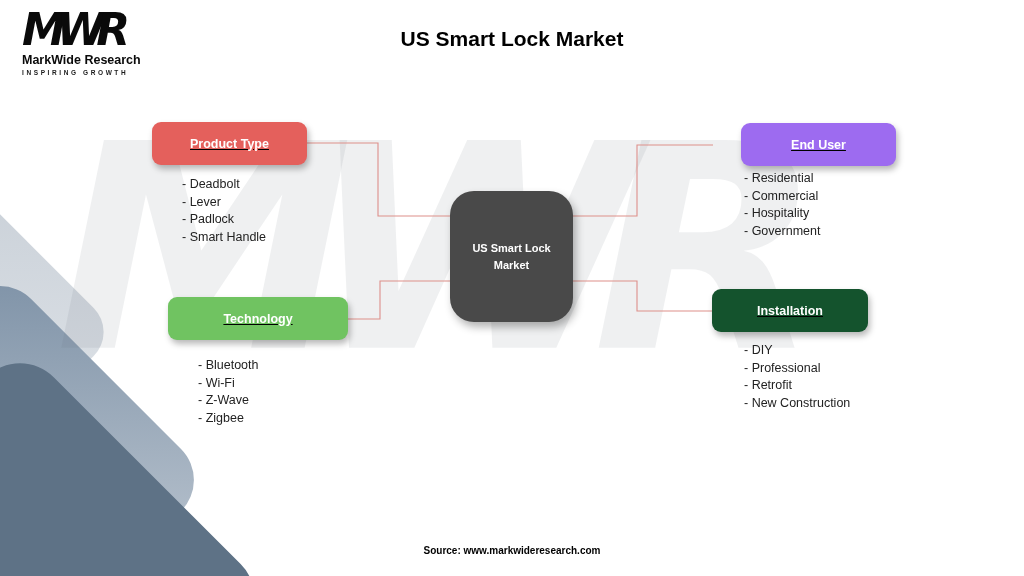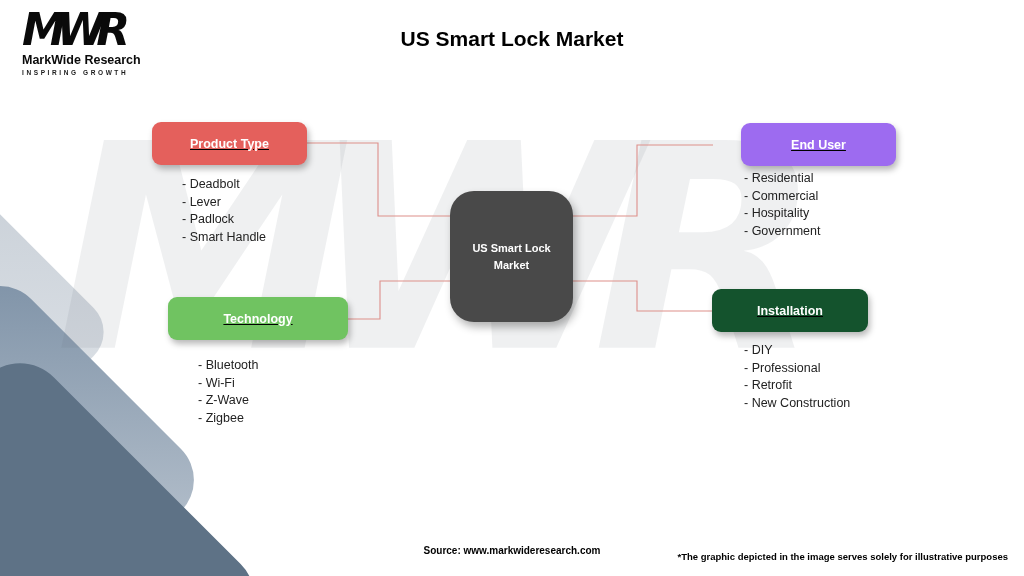--- a/index.html
+++ b/index.html
@@ -179,15 +179,14 @@
     </div>
     <div class="node-items">
         <div class="node-item">- DIY</div>
         <div class="node-item">- Professional</div>
         <div class="node-item">- Retrofit</div>
         <div class="node-item">- New Construction</div>
       </div>
   </div>
 
   <div class="source">Source: www.markwideresearch.com</div>
-  <div class="disclaimer">*The graphic depicted in the image serves solely for illustrative purposes</div>
 
 </div>
 
 </body></html>

